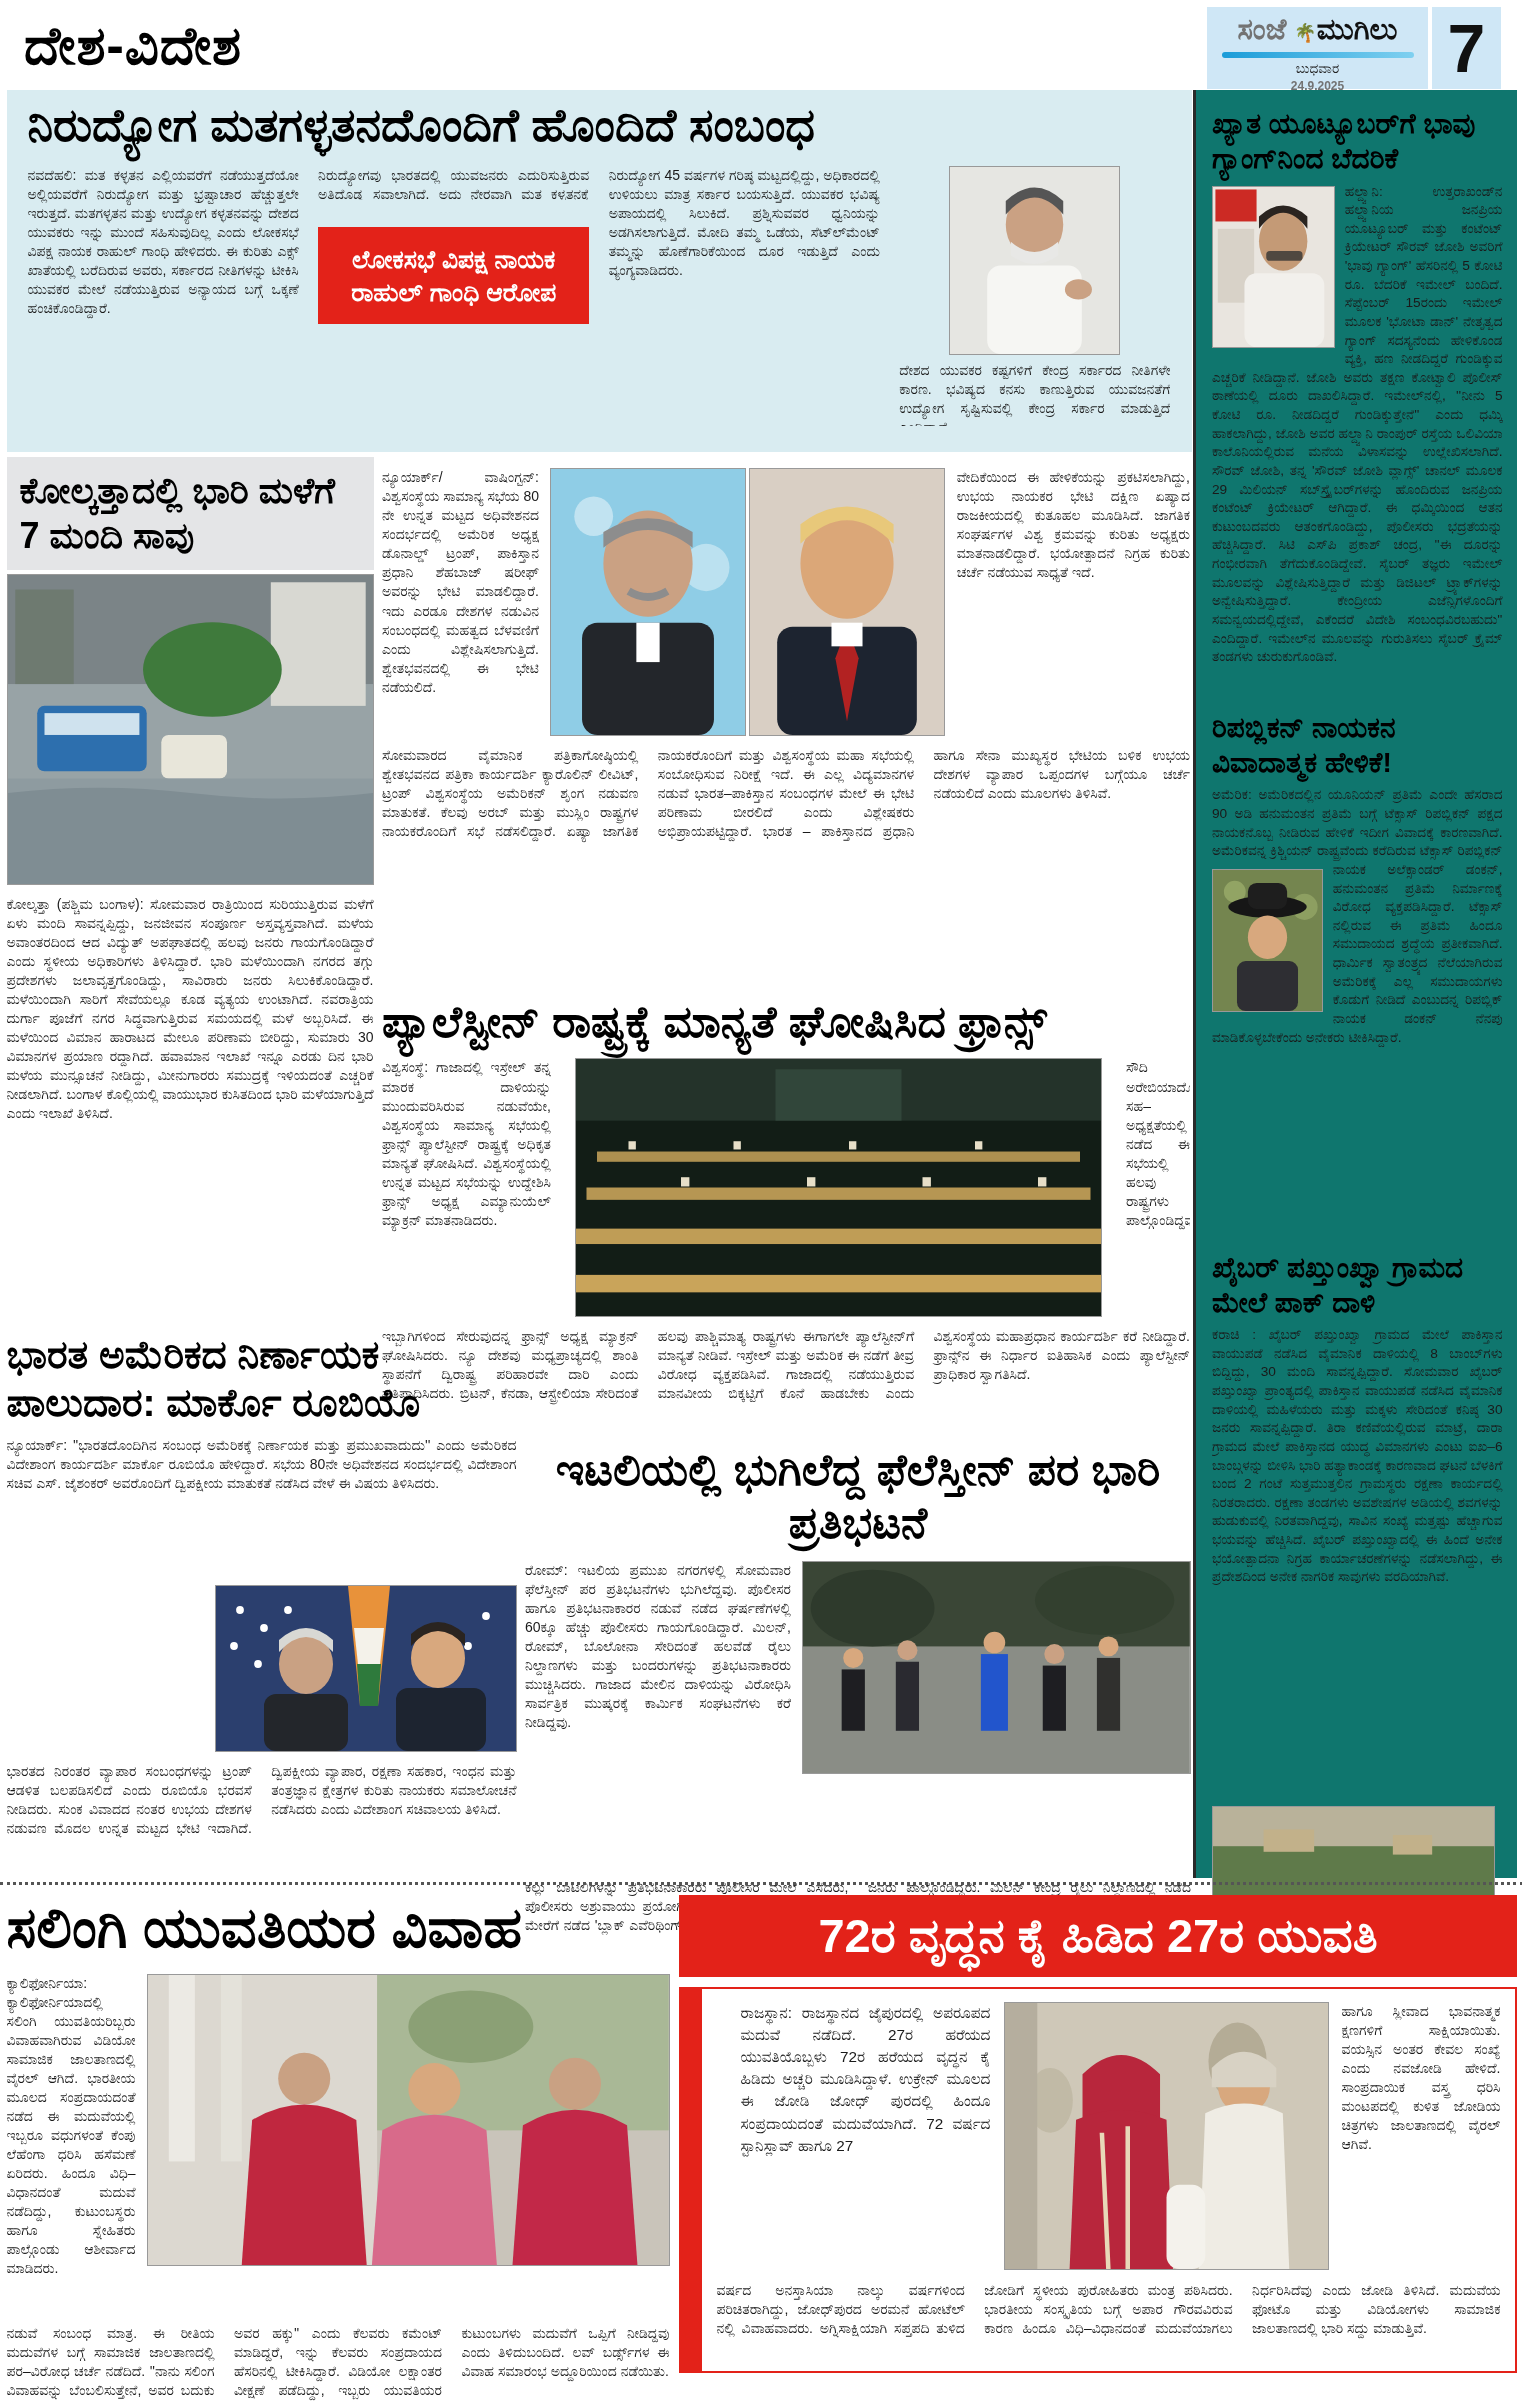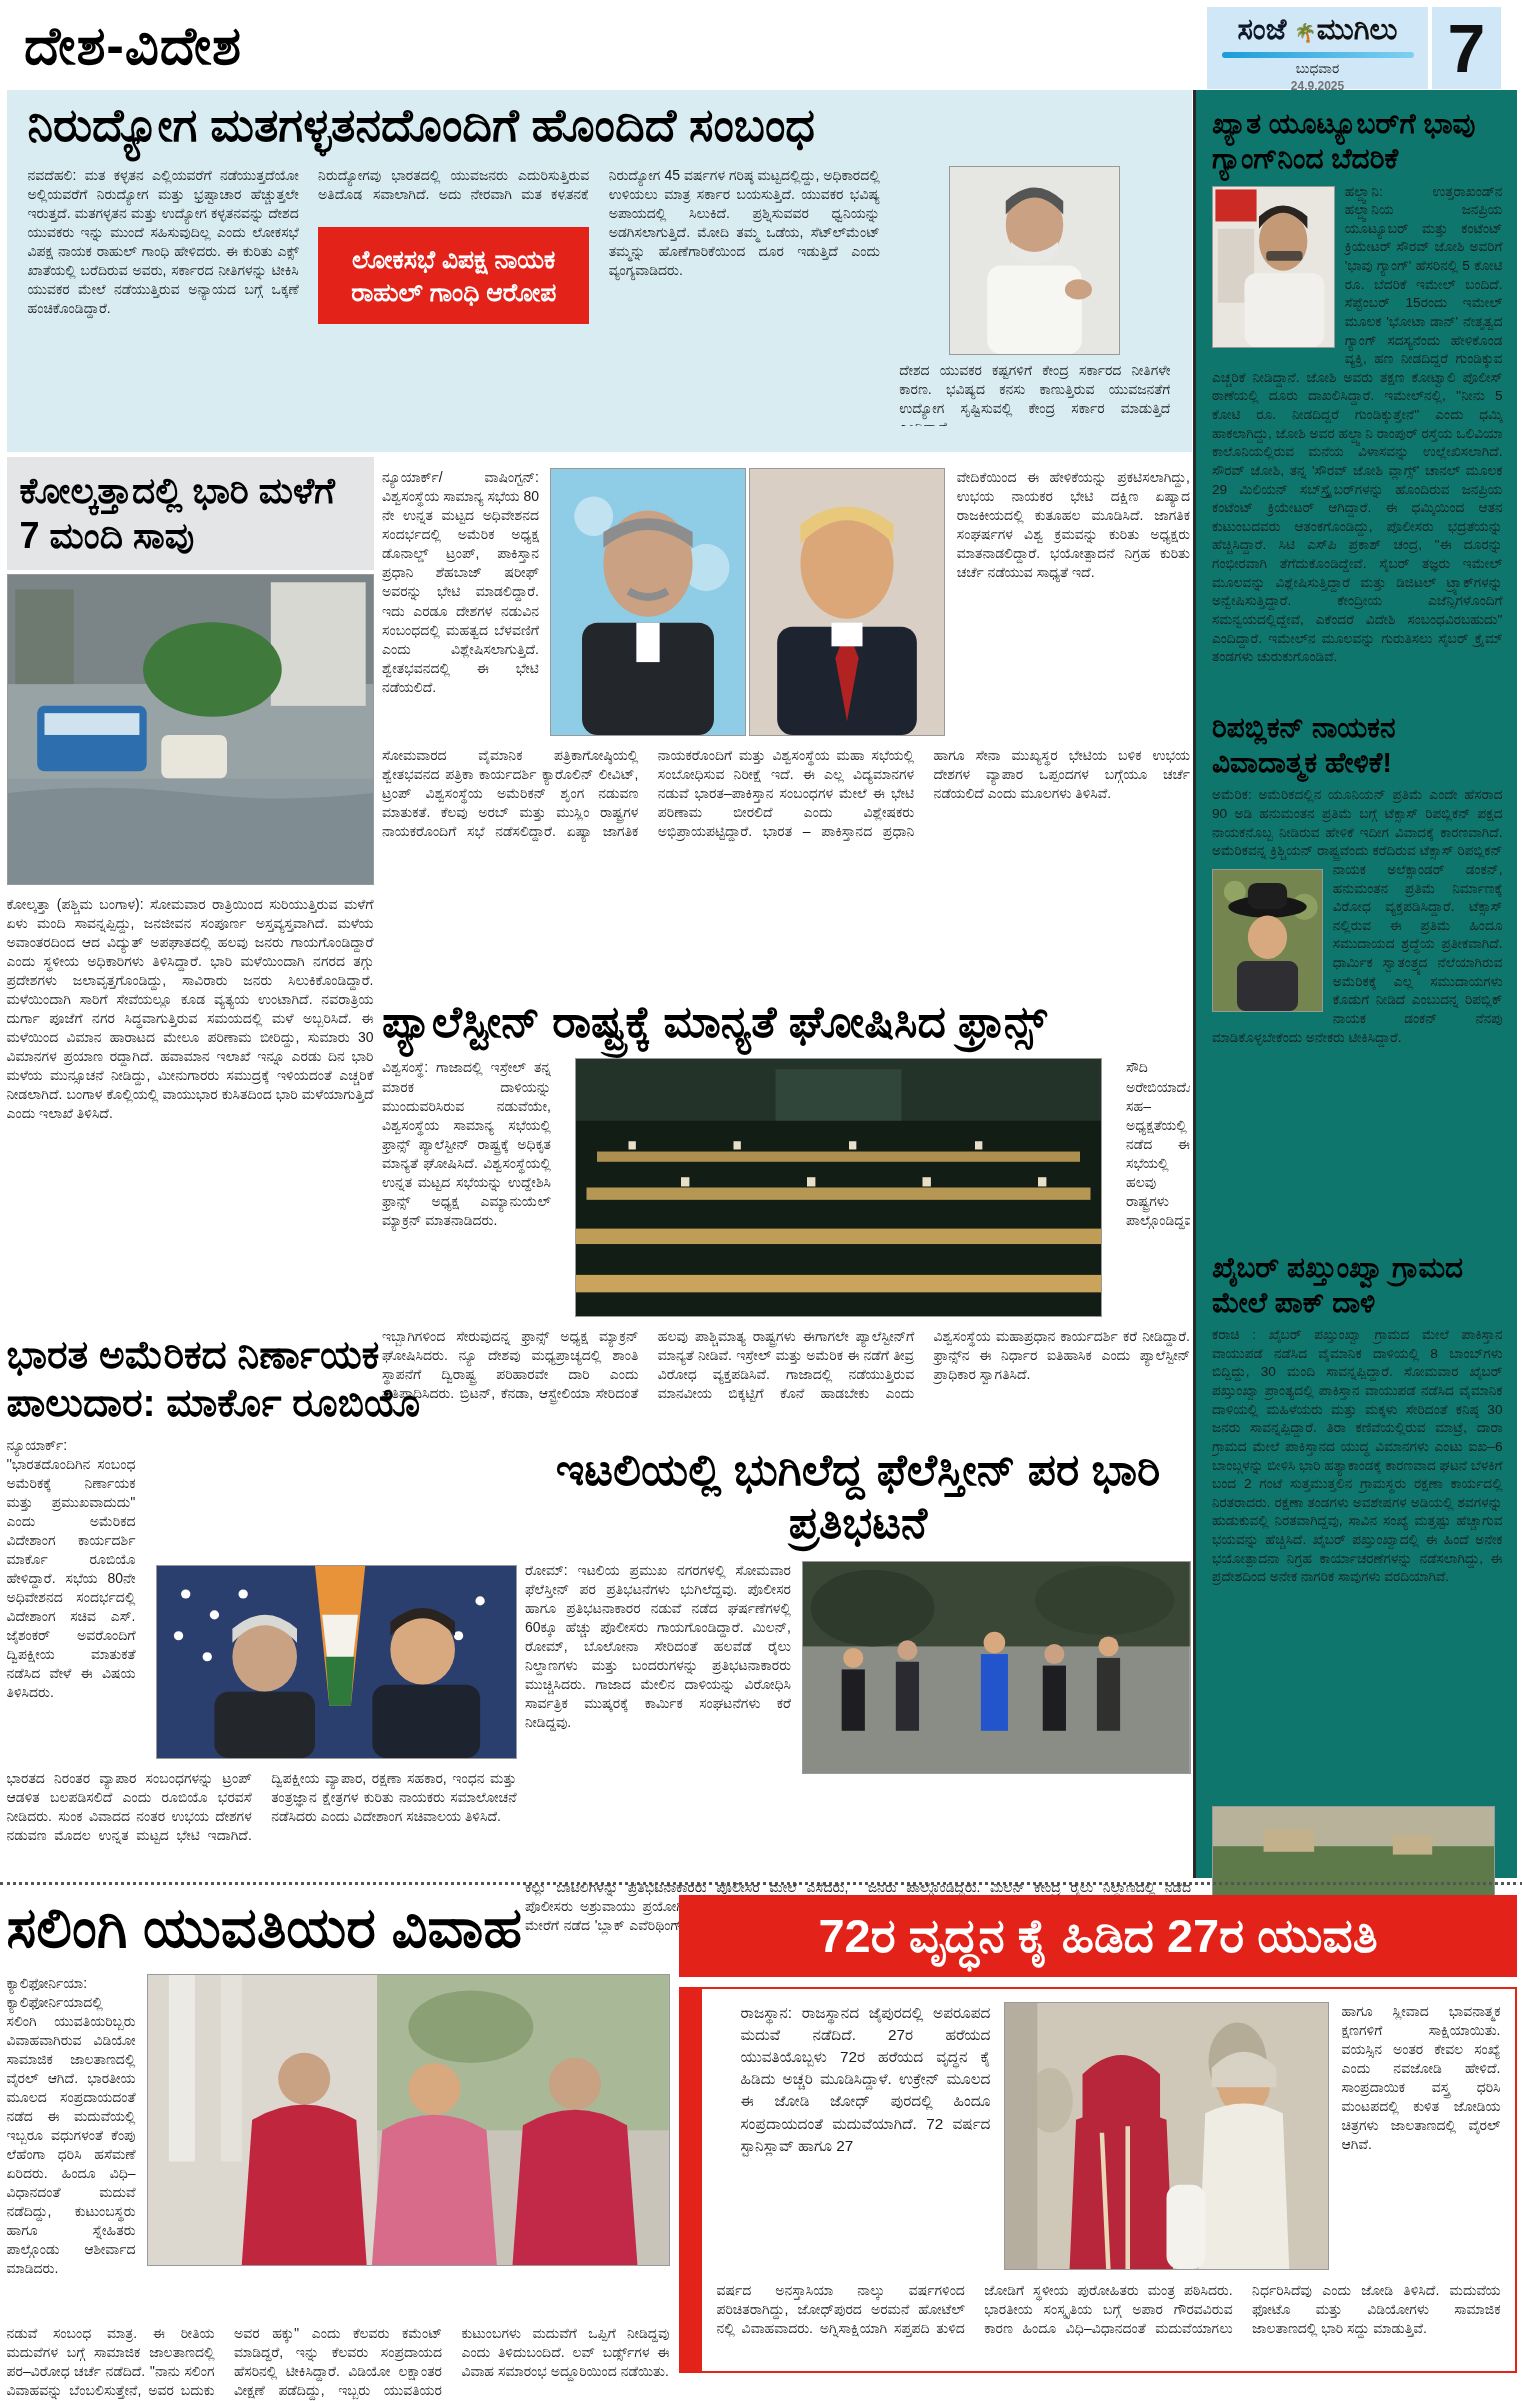--- a/index.html
+++ b/index.html
@@ -9,21 +9,21 @@
   .bt{font-size:14px;line-height:1.36;color:#1a1a1a;text-align:justify;overflow:hidden;}
   .cols2{column-count:2;column-gap:19.4px;}
   .cols3{column-count:3;column-gap:19.4px;}
   .ph{position:relative;overflow:hidden;background:#c8c8c8;border:0.8px solid #999;}
   .ph svg{display:block;width:100%;height:100%;}
   
   .section-title{font-size:53px;font-weight:bold;letter-spacing:0.8px;}
   .mast-box{background:#cfe7f6;display:flex;}
   .mast-left{flex:1;text-align:center;padding-top:6.5px;}
   .logo-line{font-size:29px;font-weight:bold;}
-  .logo-red{color:#0f172a;}
+  .logo-red{color:#737373;}
   .logo-black{color:#111;}
   .logo-bar{height:6.5px;margin:4.8px 14.5px 3.2px 14.5px;background:linear-gradient(90deg,#1b9cd8,#7fd0f0);border-radius:3.2px;}
   .mast-day{font-size:13.7px;color:#222;}
   .mast-date{font-size:12px;color:#737373;font-weight:bold;margin-top:1.6px;}
   .mast-sep{width:4px;background:#ffffff;}
   .mast-page{width:69px;display:flex;align-items:center;justify-content:center;
              font-size:68px;font-weight:bold;color:#111;}
   
   .top-band{background:#d9ecf1;}
   .top-headline{font-size:46px;font-weight:bold;padding:8px 21px 4.8px 21px;}
@@ -231,21 +231,21 @@
           </g>
         </svg>
       </div>
       <div class="bt" style="flex:1;height:257px;">ಸೌದಿ ಅರೇಬಿಯಾದೊಂದಿಗೆ ಸಹ–ಅಧ್ಯಕ್ಷತೆಯಲ್ಲಿ ನಡೆದ ಈ ಸಭೆಯಲ್ಲಿ ಹಲವು ರಾಷ್ಟ್ರಗಳು ಪಾಲ್ಗೊಂಡಿದ್ದವು.</div>
     </div>
     <div class="bt cols3" style="margin-top:9.7px;height:121px;">ಇಬ್ಬಾಗಿಗಳಿಂದ ಸೇರುವುದನ್ನ ಫ್ರಾನ್ಸ್ ಅಧ್ಯಕ್ಷ ಮ್ಯಾಕ್ರನ್ ಘೋಷಿಸಿದರು. ನ್ಯೂ ದೇಶವು ಮಧ್ಯಪ್ರಾಚ್ಯದಲ್ಲಿ ಶಾಂತಿ ಸ್ಥಾಪನೆಗೆ ದ್ವಿರಾಷ್ಟ್ರ ಪರಿಹಾರವೇ ದಾರಿ ಎಂದು ಪ್ರತಿಪಾದಿಸಿದರು. ಬ್ರಿಟನ್, ಕೆನಡಾ, ಆಸ್ಟ್ರೇಲಿಯಾ ಸೇರಿದಂತೆ ಹಲವು ಪಾಶ್ಚಿಮಾತ್ಯ ರಾಷ್ಟ್ರಗಳು ಈಗಾಗಲೇ ಪ್ಯಾಲೆಸ್ಟೀನ್​ಗೆ ಮಾನ್ಯತೆ ನೀಡಿವೆ. ಇಸ್ರೇಲ್ ಮತ್ತು ಅಮೆರಿಕ ಈ ನಡೆಗೆ ತೀವ್ರ ವಿರೋಧ ವ್ಯಕ್ತಪಡಿಸಿವೆ. ಗಾಜಾದಲ್ಲಿ ನಡೆಯುತ್ತಿರುವ ಮಾನವೀಯ ಬಿಕ್ಕಟ್ಟಿಗೆ ಕೊನೆ ಹಾಡಬೇಕು ಎಂದು ವಿಶ್ವಸಂಸ್ಥೆಯ ಮಹಾಪ್ರಧಾನ ಕಾರ್ಯದರ್ಶಿ ಕರೆ ನೀಡಿದ್ದಾರೆ. ಫ್ರಾನ್ಸ್​ನ ಈ ನಿರ್ಧಾರ ಐತಿಹಾಸಿಕ ಎಂದು ಪ್ಯಾಲೆಸ್ಟೀನ್ ಪ್ರಾಧಿಕಾರ ಸ್ವಾಗತಿಸಿದೆ.</div>
   </div>
 
   <div class="abs" style="left:6.5px;top:1331px;width:510px;">
     <div class="h-md">ಭಾರತ ಅಮೆರಿಕದ ನಿರ್ಣಾಯಕ ಪಾಲುದಾರ: ಮಾರ್ಕೊ ರೂಬಿಯೊ</div>
-    <div style="display:flex;gap:20px;margin-top:9.7px;">
+    <div style="display:flex;gap:20px;margin-top:9.7px;flex-direction:column;">
       <div class="bt" style="flex:0 0 129px;height:323px;">ನ್ಯೂಯಾರ್ಕ್: ''ಭಾರತದೊಂದಿಗಿನ ಸಂಬಂಧ ಅಮೆರಿಕಕ್ಕೆ ನಿರ್ಣಾಯಕ ಮತ್ತು ಪ್ರಮುಖವಾದುದು'' ಎಂದು ಅಮೆರಿಕದ ವಿದೇಶಾಂಗ ಕಾರ್ಯದರ್ಶಿ ಮಾರ್ಕೊ ರೂಬಿಯೊ ಹೇಳಿದ್ದಾರೆ. ಸಭೆಯ 80ನೇ ಅಧಿವೇಶನದ ಸಂದರ್ಭದಲ್ಲಿ ವಿದೇಶಾಂಗ ಸಚಿವ ಎಸ್. ಜೈಶಂಕರ್ ಅವರೊಂದಿಗೆ ದ್ವಿಪಕ್ಷೀಯ ಮಾತುಕತೆ ನಡೆಸಿದ ವೇಳೆ ಈ ವಿಷಯ ತಿಳಿಸಿದರು.</div>
       <div class="ph" style="flex:1;height:192px;align-self:flex-end;">
         <svg viewBox="0 0 100 55" preserveAspectRatio="none">
           <rect width="100" height="55" fill="#2b3f6e"></rect>
           <g fill="#ffffff">
               <circle cx="8" cy="8" r="1.3"></circle>
               <circle cx="16" cy="14" r="1.3"></circle>
               <circle cx="6" cy="20" r="1.3"></circle>
               <circle cx="14" cy="26" r="1.3"></circle>
               <circle cx="24" cy="8" r="1.3"></circle>

